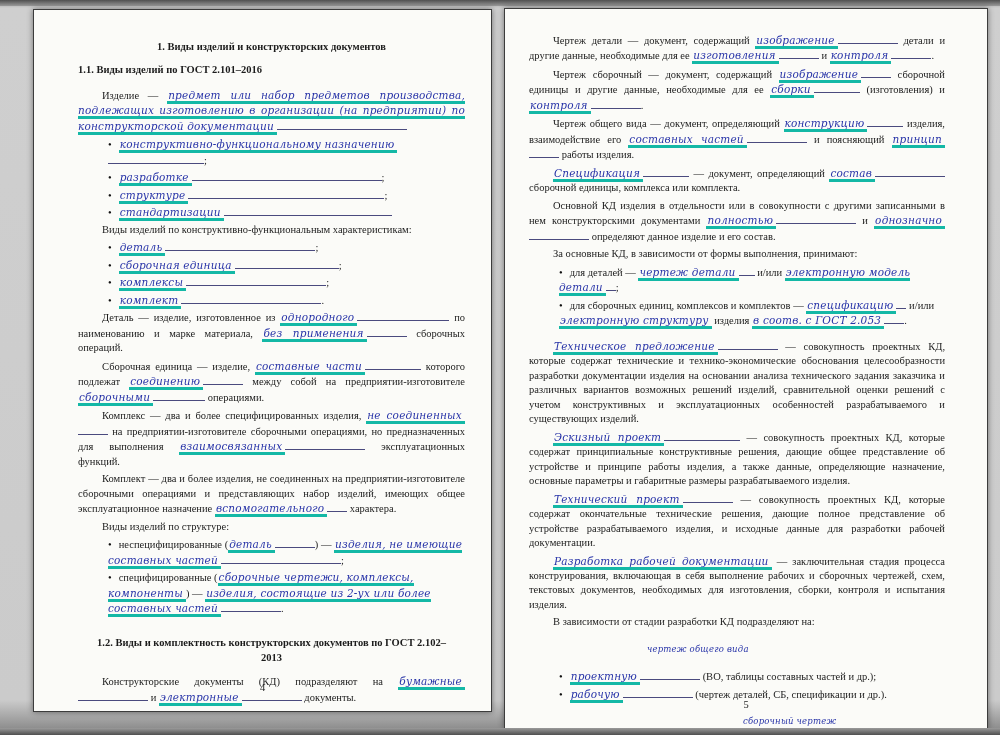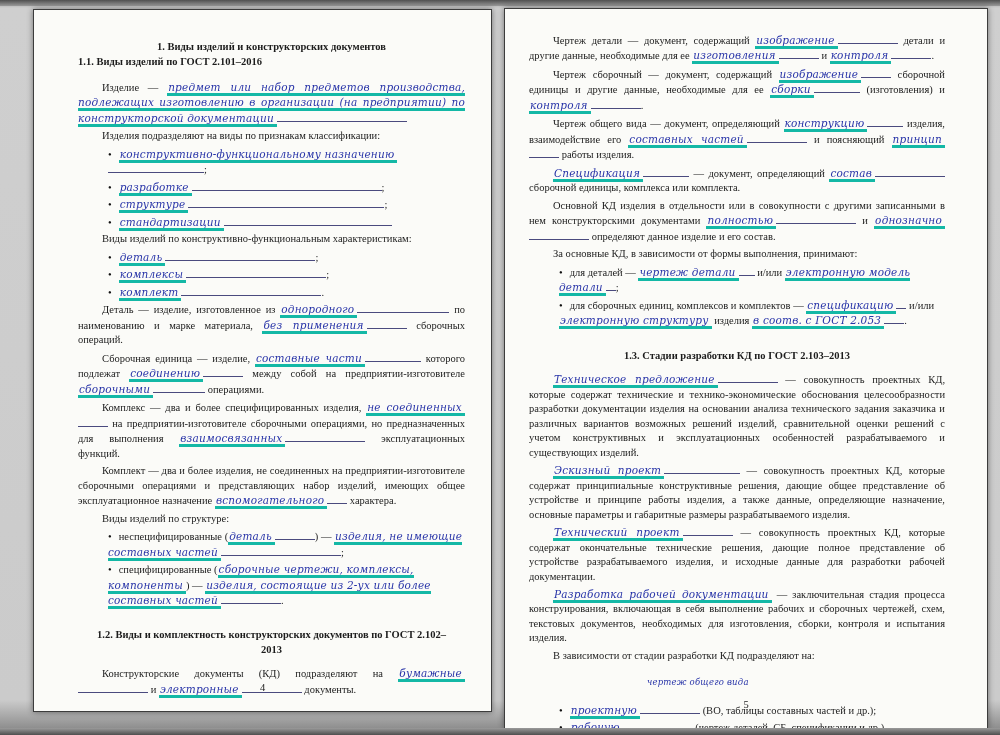--- a/index.html
+++ b/index.html
@@ -28,21 +28,21 @@
   }
   .page-left{left:33px;top:9px;width:457px;height:701px;}
   .page-right{left:504px;top:8px;width:482px;height:719px;}
   .page-left .content{padding:26px 26px 0 44px;}
   .page-right .content{padding:24px 42px 0 24px;}
   .page-number{
     position:absolute;bottom:16px;left:0;width:100%;
     text-align:center;font-size:10.5px;color:#222;
   }
   .blk{margin:0 0 2px 0;}
-  .blk-title{text-align:center;font-weight:bold;margin:4px 0 1px 0;}
+  .blk-title{text-align:center;font-weight:bold;margin:4px 0 9px 0;}
   .blk-subtitle{text-align:left;font-weight:bold;margin:0 0 10px 0;}
   .blk-section{text-align:center;font-weight:bold;margin:10px 18px 9px 18px;}
   .blk-para{text-align:justify;text-indent:24px;margin-bottom:3px;}
   .blk-bullet{margin:1px 0 2px 30px;text-align:left;}
   .blk-annot{font-size:8.5px;line-height:1.1;margin:15px;}
   .blk-gap{margin:0;}
   .marker{margin-right:7px;color:#111;}
   .run-p{color:#1c1c1c;}
   .run-h,.run-u{
     font-family:"DejaVu Serif", serif;
@@ -63,27 +63,27 @@
 <body>
 
 <div class="scan">
   <div class="edge top"></div>
 
   <div class="page page-left">
     <div class="content">
         <div class="blk blk-title"><span class="run-p">1. Виды изделий и конструкторских документов</span></div>
         <div class="blk blk-subtitle"><span class="run-p">1.1. Виды изделий по ГОСТ 2.101–2016</span></div>
         <div class="blk blk-para"><span class="run-p">Изделие — </span><span class="run-u">предмет или набор предметов производства, подлежащих изготовлению в организации (на предприятии) по конструкторской документации</span><span class="run-b" style="width: 130px;"></span></div>
-        <div class="blk blk-para"><span class="run-p">Изделия подразделяют на виды по признакам классификации:</span></div>
         <div class="blk blk-bullet"><span class="marker">•</span><span class="run-u">конструктивно-функциональному назначению</span><span class="run-b" style="width: 96px;"></span><span class="run-p">;</span></div>
         <div class="blk blk-bullet"><span class="marker">•</span><span class="run-u">разработке</span><span class="run-b" style="width: 190px;"></span><span class="run-p">;</span></div>
         <div class="blk blk-bullet"><span class="marker">•</span><span class="run-u">структуре</span><span class="run-b" style="width: 196px;"></span><span class="run-p">;</span></div>
         <div class="blk blk-bullet"><span class="marker">•</span><span class="run-u">стандартизации</span><span class="run-b" style="width: 168px;"></span></div>
         <div class="blk blk-para"><span class="run-p">Виды изделий по конструктивно-функциональным характеристикам:</span></div>
         <div class="blk blk-bullet"><span class="marker">•</span><span class="run-u">деталь</span><span class="run-b" style="width: 150px;"></span><span class="run-p">;</span></div>
+        <div class="blk blk-bullet"><span class="marker">•</span><span class="run-u">сборочная единица</span><span class="run-b" style="width: 104px;"></span><span class="run-p">;</span></div>
         <div class="blk blk-bullet"><span class="marker">•</span><span class="run-u">комплексы</span><span class="run-b" style="width: 140px;"></span><span class="run-p">;</span></div>
         <div class="blk blk-bullet"><span class="marker">•</span><span class="run-u">комплект</span><span class="run-b" style="width: 140px;"></span><span class="run-p">.</span></div>
         <div class="blk blk-para"><span class="run-p">Деталь — изделие, изготовленное из </span><span class="run-u">однородного</span><span class="run-b" style="width: 92px;"></span><span class="run-p"> по наименованию и марке материала, </span><span class="run-u">без применения</span><span class="run-b" style="width: 40px;"></span><span class="run-p"> сборочных операций.</span></div>
         <div class="blk blk-para"><span class="run-p">Сборочная единица — изделие, </span><span class="run-u">составные части</span><span class="run-b" style="width: 56px;"></span><span class="run-p"> которого подлежат </span><span class="run-u">соединению</span><span class="run-b" style="width: 40px;"></span><span class="run-p"> между собой на предприятии-изготовителе </span><span class="run-u">сборочными</span><span class="run-b" style="width: 52px;"></span><span class="run-p"> операциями.</span></div>
         <div class="blk blk-para"><span class="run-p">Комплекс — два и более специфицированных изделия, </span><span class="run-u">не соединенных</span><span class="run-b" style="width: 30px;"></span><span class="run-p"> на предприятии-изготовителе сборочными операциями, но предназначенных для выполнения </span><span class="run-u">взаимосвязанных</span><span class="run-b" style="width: 80px;"></span><span class="run-p"> эксплуатационных функций.</span></div>
         <div class="blk blk-para"><span class="run-p">Комплект — два и более изделия, не соединенных на предприятии-изготовителе сборочными операциями и представляющих набор изделий, имеющих общее эксплуатационное назначение </span><span class="run-u">вспомогательного</span><span class="run-b" style="width: 20px;"></span><span class="run-p"> характера.</span></div>
         <div class="blk blk-para"><span class="run-p">Виды изделий по структуре:</span></div>
         <div class="blk blk-bullet"><span class="marker">•</span><span class="run-p">неспецифицированные (</span><span class="run-u">деталь</span><span class="run-b" style="width: 40px;"></span><span class="run-p">) — </span><span class="run-u">изделия, не имеющие составных частей</span><span class="run-b" style="width: 120px;"></span><span class="run-p">;</span></div>
         <div class="blk blk-bullet"><span class="marker">•</span><span class="run-p">специфицированные (</span><span class="run-u">сборочные чертежи, комплексы, компоненты</span><span class="run-p">) — </span><span class="run-u">изделия, состоящие из 2-ух или более составных частей</span><span class="run-b" style="width: 60px;"></span><span class="run-p">.</span></div>
         <div class="blk blk-gap" style="height: 8px;"></div>
@@ -97,21 +97,20 @@
     <div class="content">
         <div class="blk blk-para"><span class="run-p">Чертеж детали — документ, содержащий </span><span class="run-u">изображение</span><span class="run-b" style="width: 60px;"></span><span class="run-p"> детали и другие данные, необходимые для ее </span><span class="run-u">изготовления</span><span class="run-b" style="width: 40px;"></span><span class="run-p"> и </span><span class="run-u">контроля</span><span class="run-b" style="width: 40px;"></span><span class="run-p">.</span></div>
         <div class="blk blk-para"><span class="run-p">Чертеж сборочный — документ, содержащий </span><span class="run-u">изображение</span><span class="run-b" style="width: 30px;"></span><span class="run-p"> сборочной единицы и другие данные, необходимые для ее </span><span class="run-u">сборки</span><span class="run-b" style="width: 46px;"></span><span class="run-p"> (изготовления) и </span><span class="run-u">контроля</span><span class="run-b" style="width: 50px;"></span><span class="run-p">.</span></div>
         <div class="blk blk-para"><span class="run-p">Чертеж общего вида — документ, определяющий </span><span class="run-u">конструкцию</span><span class="run-b" style="width: 36px;"></span><span class="run-p"> изделия, взаимодействие его </span><span class="run-u">составных частей</span><span class="run-b" style="width: 60px;"></span><span class="run-p"> и поясняющий </span><span class="run-u">принцип</span><span class="run-b" style="width: 30px;"></span><span class="run-p"> работы изделия.</span></div>
         <div class="blk blk-para"><span class="run-u">Спецификация</span><span class="run-b" style="width: 46px;"></span><span class="run-p"> — документ, определяющий </span><span class="run-u">состав</span><span class="run-b" style="width: 70px;"></span><span class="run-p"> сборочной единицы, комплекса или комплекта.</span></div>
         <div class="blk blk-para"><span class="run-p">Основной КД изделия в отдельности или в совокупности с другими записанными в нем конструкторскими документами </span><span class="run-u">полностью</span><span class="run-b" style="width: 80px;"></span><span class="run-p"> и </span><span class="run-u">однозначно</span><span class="run-b" style="width: 60px;"></span><span class="run-p"> определяют данное изделие и его состав.</span></div>
         <div class="blk blk-para"><span class="run-p">За основные КД, в зависимости от формы выполнения, принимают:</span></div>
         <div class="blk blk-bullet"><span class="marker">•</span><span class="run-p">для деталей — </span><span class="run-u">чертеж детали</span><span class="run-b" style="width: 16px;"></span><span class="run-p"> и/или </span><span class="run-u">электронную модель детали</span><span class="run-b" style="width: 10px;"></span><span class="run-p">;</span></div>
         <div class="blk blk-bullet"><span class="marker">•</span><span class="run-p">для сборочных единиц, комплексов и комплектов — </span><span class="run-u">спецификацию</span><span class="run-b" style="width: 10px;"></span><span class="run-p"> и/или </span><span class="run-u">электронную структуру</span><span class="run-p"> изделия </span><span class="run-u">в соотв. с ГОСТ 2.053</span><span class="run-b" style="width: 20px;"></span><span class="run-p">.</span></div>
         <div class="blk blk-gap" style="height: 8px;"></div>
-        <div class="blk blk-section"><span class="run-p">1.3. Стадии разработки КД по ГОСТ 2.103–2013</span></div>
         <div class="blk blk-para"><span class="run-u">Техническое предложение</span><span class="run-b" style="width: 60px;"></span><span class="run-p"> — совокупность проектных КД, которые содержат технические и технико-экономические обоснования целесообразности разработки документации изделия на основании анализа технического задания заказчика и различных вариантов возможных решений изделий, сравнительной оценки решений с учетом конструктивных и эксплуатационных особенностей разрабатываемого и существующих изделий.</span></div>
         <div class="blk blk-para"><span class="run-u">Эскизный проект</span><span class="run-b" style="width: 76px;"></span><span class="run-p"> — совокупность проектных КД, которые содержат принципиальные конструктивные решения, дающие общее представление об устройстве и принципе работы изделия, а также данные, определяющие назначение, основные параметры и габаритные размеры разрабатываемого изделия.</span></div>
         <div class="blk blk-para"><span class="run-u">Технический проект</span><span class="run-b" style="width: 50px;"></span><span class="run-p"> — совокупность проектных КД, которые содержат окончательные технические решения, дающие полное представление об устройстве разрабатываемого изделия, и исходные данные для разработки рабочей документации.</span></div>
         <div class="blk blk-para"><span class="run-u">Разработка рабочей документации</span><span class="run-p"> — заключительная стадия процесса конструирования, включающая в себя выполнение рабочих и сборочных чертежей, схем, текстовых документов, необходимых для изготовления, сборки, контроля и испытания изделия.</span></div>
         <div class="blk blk-para"><span class="run-p">В зависимости от стадии разработки КД подразделяют на:</span></div>
         <div class="blk blk-annot" style="margin-left: 118px;"><span class="run-h">чертеж общего вида</span></div>
         <div class="blk blk-bullet"><span class="marker">•</span><span class="run-u">проектную</span><span class="run-b" style="width: 60px;"></span><span class="run-p"> (ВО, таблицы составных частей и др.);</span></div>
         <div class="blk blk-bullet"><span class="marker">•</span><span class="run-u">рабочую</span><span class="run-b" style="width: 70px;"></span><span class="run-p"> (чертеж деталей, СБ, спецификации и др.).</span></div>
         <div class="blk blk-annot" style="margin-left: 214px;"><span class="run-h">сборочный чертеж</span></div>
         <div class="blk blk-gap" style="height: 4px;"></div>

